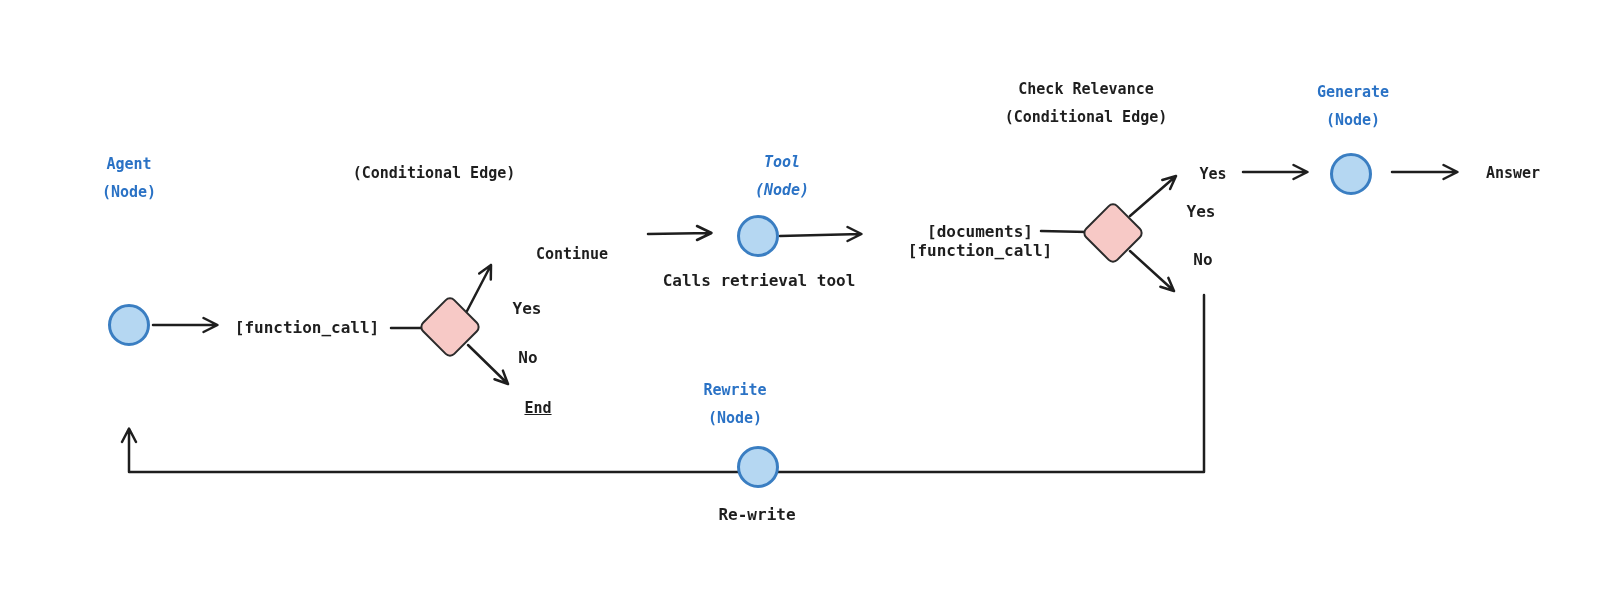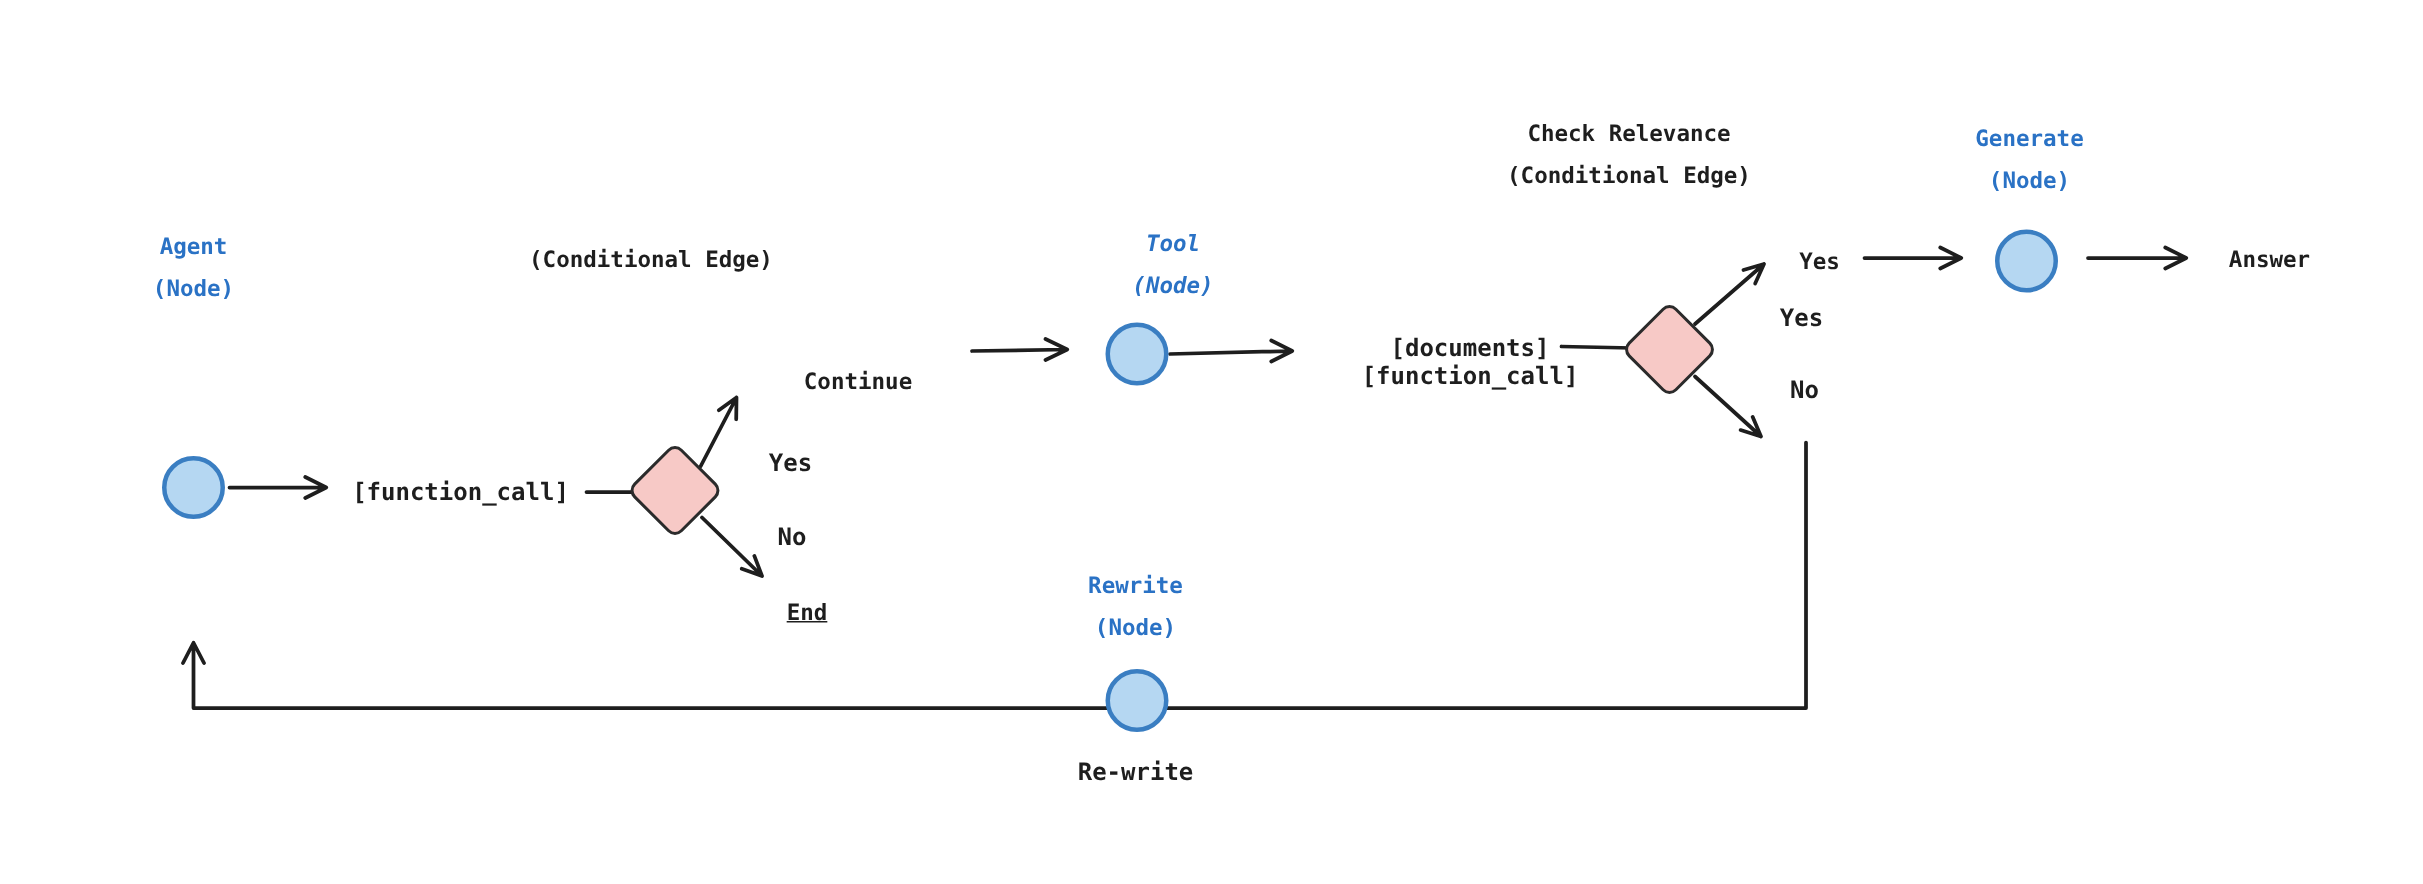--- a/index.html
+++ b/index.html
@@ -114,21 +114,21 @@
   <div class="label heading" style="left:1086px; top:103px;">
       <div>Check Relevance</div>
       <div>(Conditional Edge)</div>
     </div>
 
   <div class="label heading blue" style="left:1353px; top:106px;">
       <div>Generate</div>
       <div>(Node)</div>
     </div>
 
-  <div class="label heading blue" style="left:757px; top:404px;">
+  <div class="label heading blue" style="left:735px; top:404px;">
       <div>Rewrite</div>
       <div>(Node)</div>
     </div>
 
   <div class="label heading" style="left:572px; top:234px;margin-top:20px;">Continue</div>
   <div class="label heading" style="left:538px; top:408px;text-decoration:underline;">End</div>
   <div class="label heading" style="left:1213px; top:174px;">Yes</div>
   <div class="label heading" style="left:1513px; top:173px;">Answer</div>
 
   <div class="label small" style="left:307px; top:328px;">[function_call]</div>
@@ -137,16 +137,17 @@
 
   <div class="label small tight" style="left:980px; top:241px;">
       <div>[documents]</div>
       <div>[function_call]</div>
     </div>
 
   <div class="label small" style="left:1201px; top:212px;">Yes</div>
   <div class="label small" style="left:1203px; top:260px;">No</div>
 
 
+  <div class="label small" style="left:759px; top:281px;">Calls retrieval tool</div>
 
   <div class="label small" style="left:757px; top:515px;">Re-write</div>
 
 </div>
 
 </body></html>

